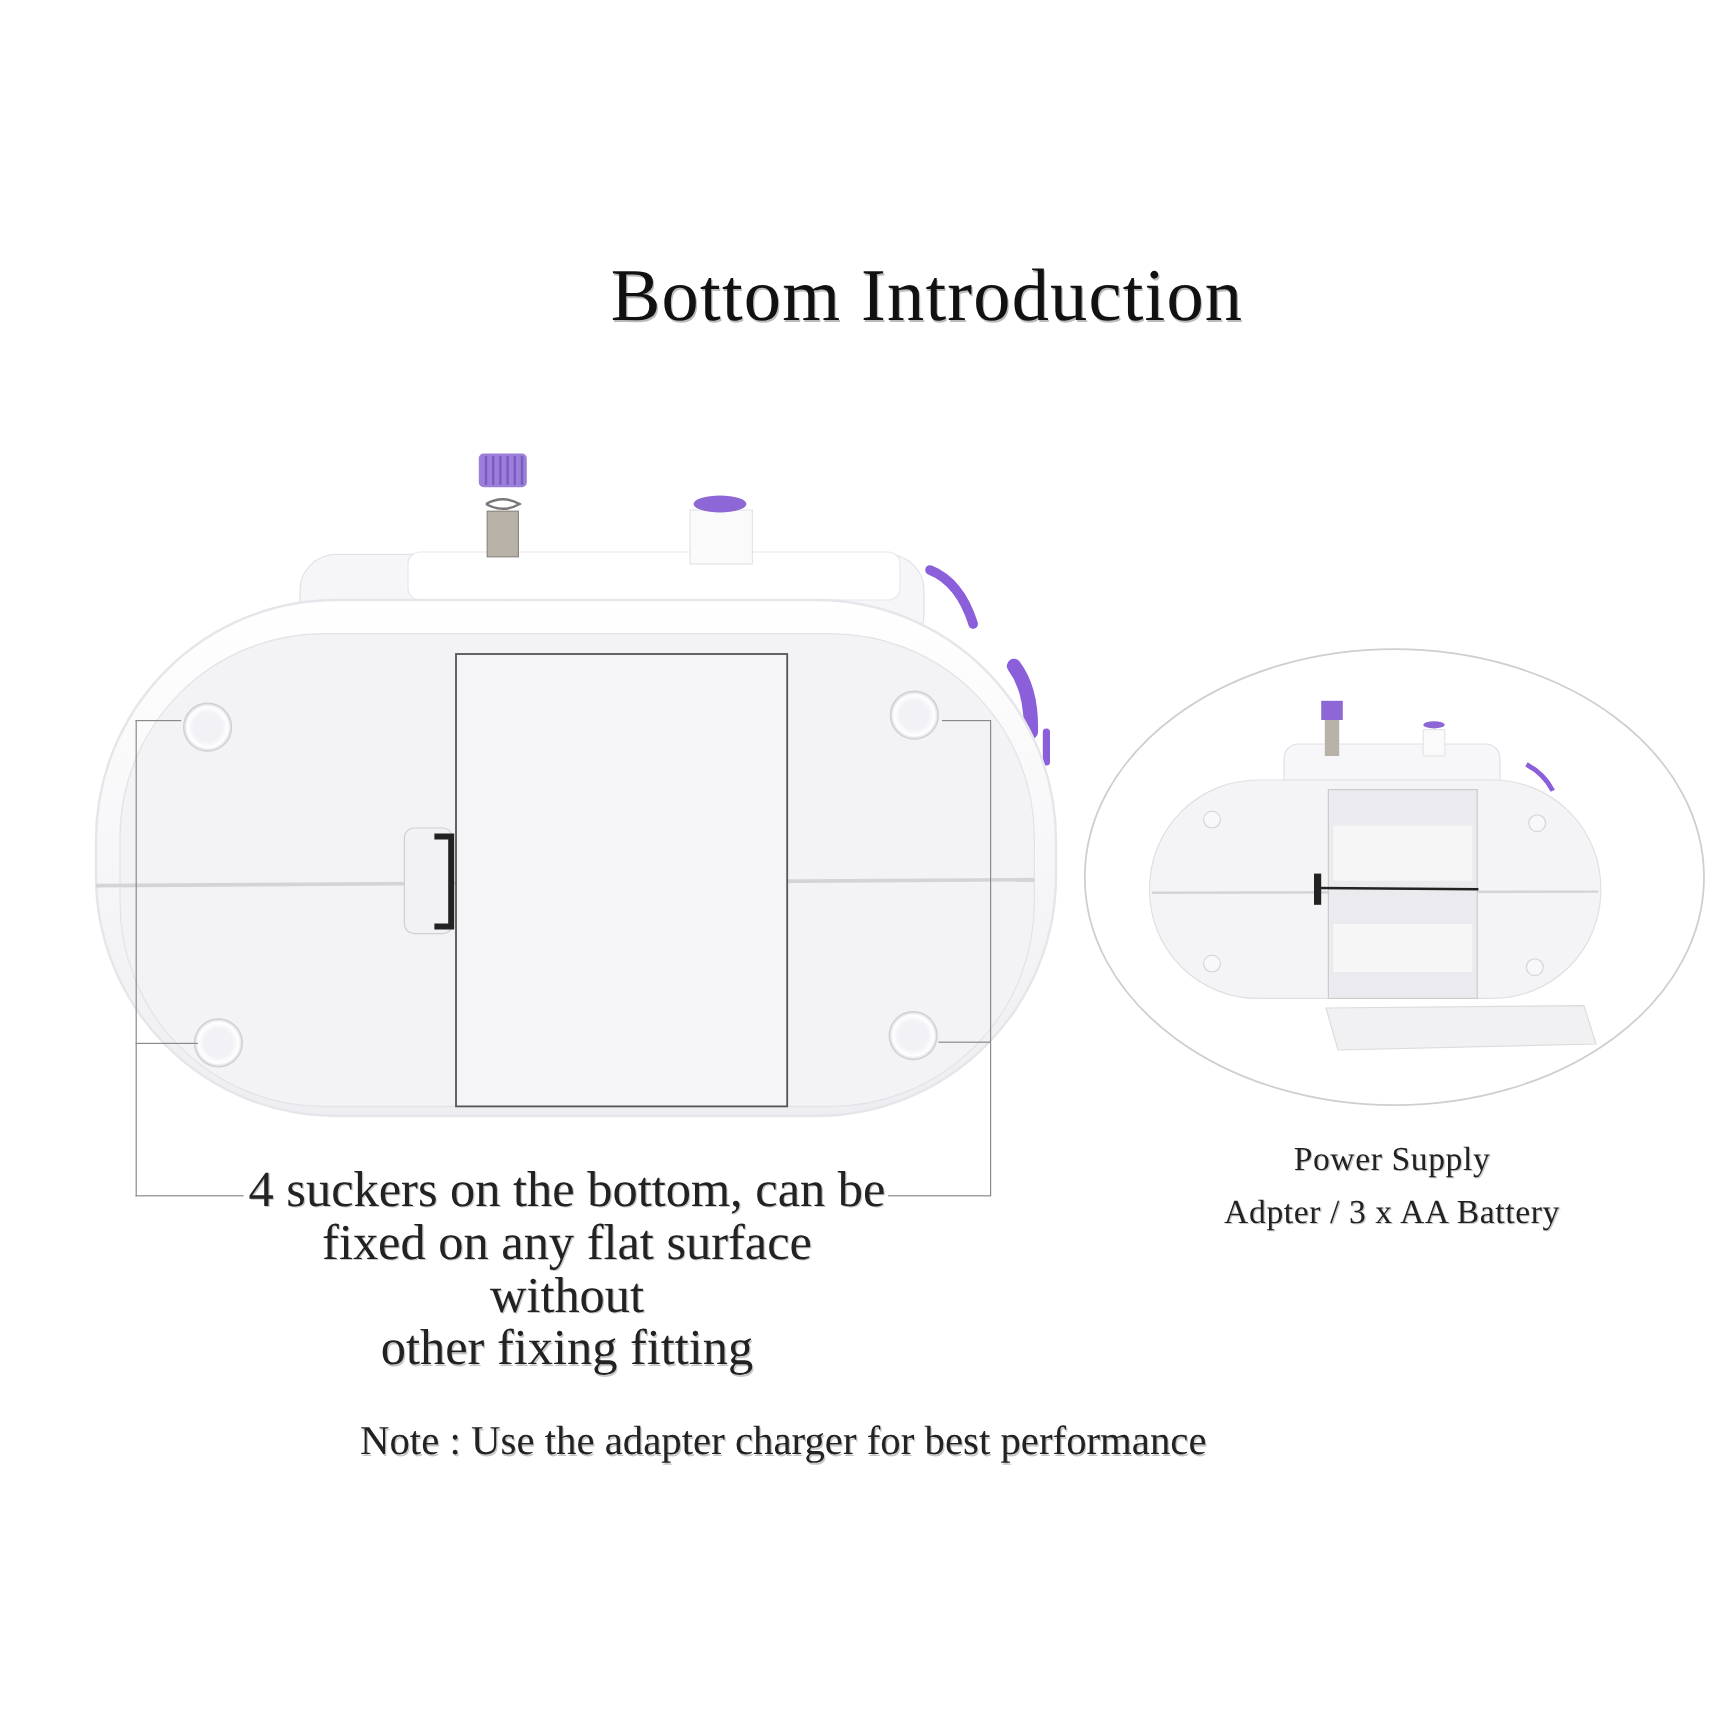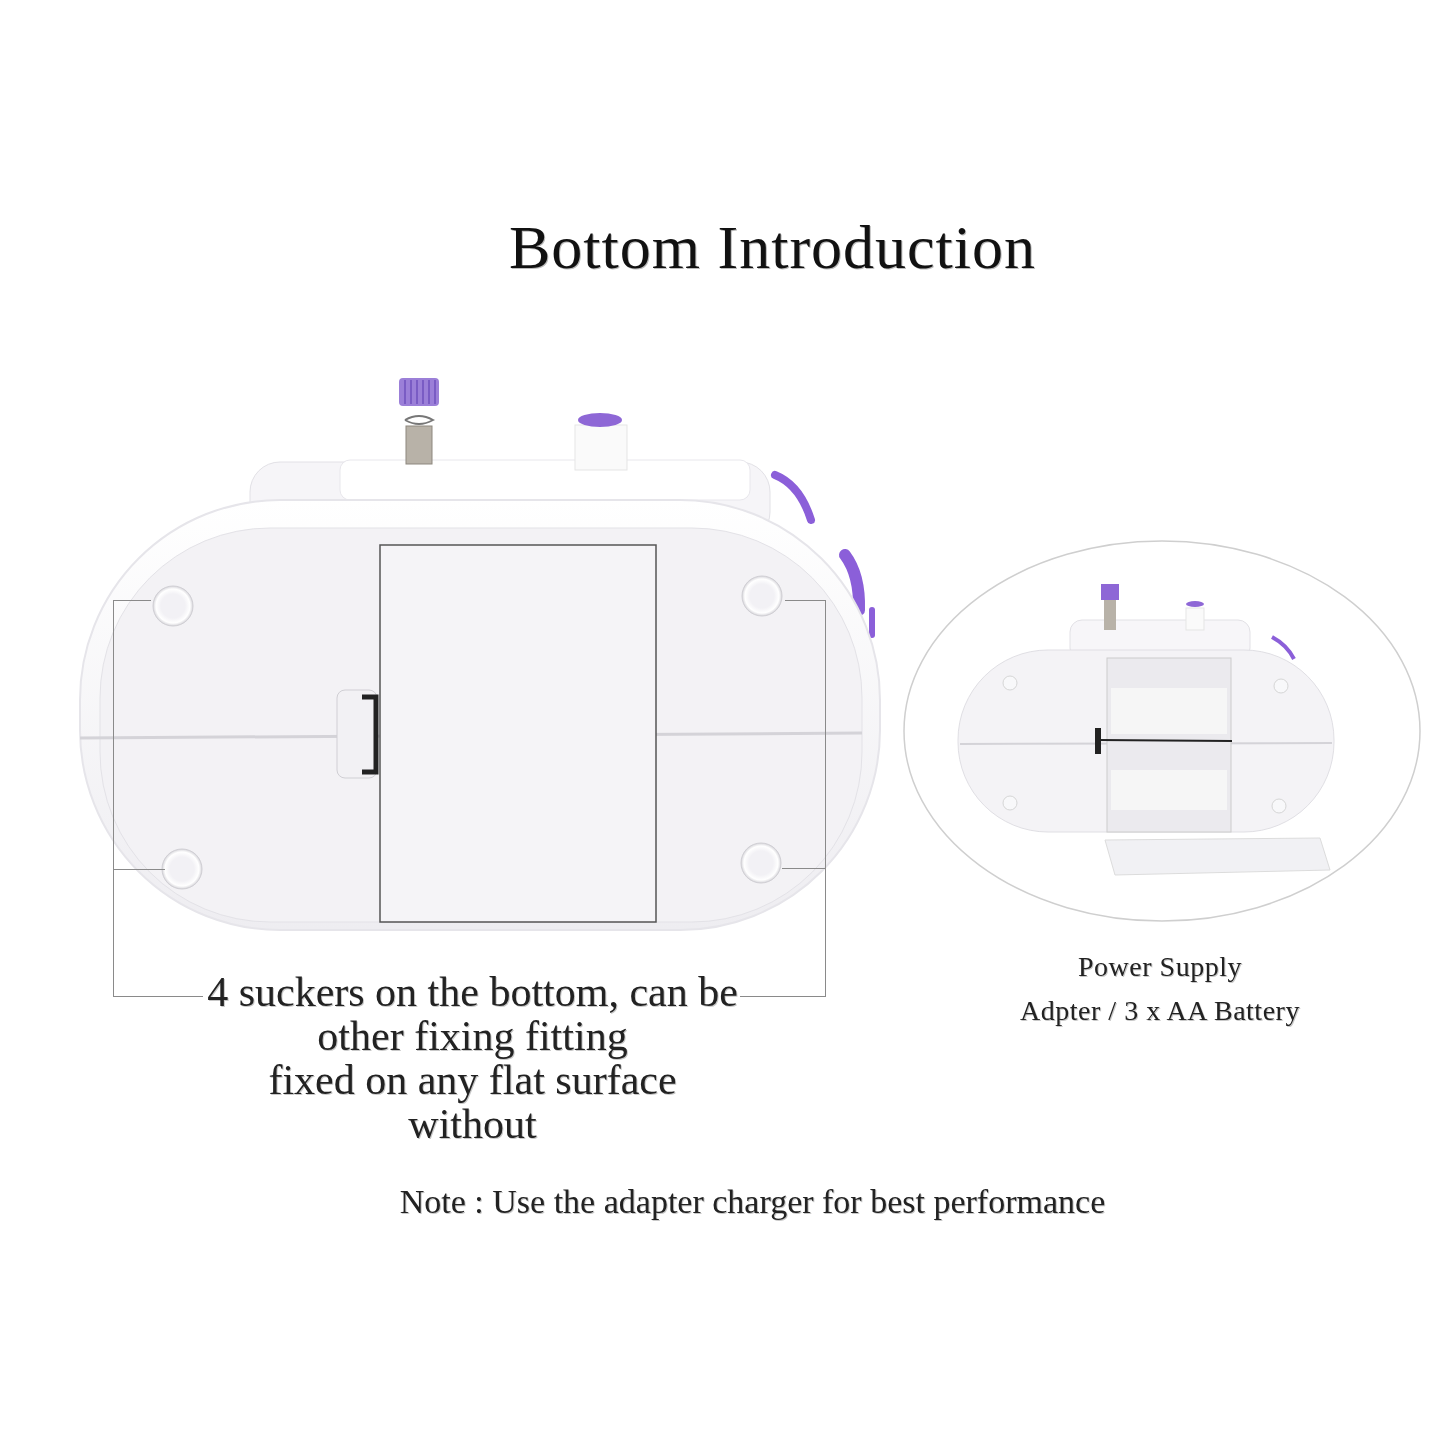--- a/index.html
+++ b/index.html
@@ -4,21 +4,21 @@
 <style>
   html, body { margin: 0; padding: 0; background: #ffffff; }
   body { width: 1445px; height: 1445px; position: relative; overflow: hidden;
          font-family: "Liberation Serif", "DejaVu Serif", serif; color: #1a1a1a; }
   .abs { position: absolute; }
   .title { left: 0; width: 1545px; top: 212px; text-align: center; font-size: 62px;
            letter-spacing: 1px; color: #111; text-shadow: 1px 1px 0 #bbb; }
   .caption { text-align: center; color: #222; text-shadow: 1px 1px 0 #c8c8c8; }
   .cap-left { left: 200px; width: 545px; top: 970px; font-size: 42px; line-height: 44px; }
   .cap-right { left: 940px; width: 440px; top: 945px; font-size: 28px; line-height: 44px; letter-spacing: 0.5px; }
-  .note { left: 300px; width: 905px; top: 1183px; font-size: 34px; text-align: center; color: #222; text-shadow: 1px 1px 0 #c8c8c8; }
+  .note { left: 300px; width: 905px; top: 1183px; font-size: 34px; color: #222; text-shadow: 1px 1px 0 #c8c8c8; }
   .line { background: #8a8a8a; position: absolute; }
   svg { position: absolute; overflow: visible; }
 </style>
 </head>
 <body>
 
 <div class="abs title" style="left:0;width:1545px;">Bottom Introduction</div>
 
 <svg style="left:0;top:0;" width="1445" height="1445">
   <defs>
@@ -106,22 +106,22 @@
 <div class="line" style="left:113px;top:869px;width:52px;height:1px;"></div>
 <div class="line" style="left:113px;top:996px;width:90px;height:1px;"></div>
 
 <div class="line" style="left:825px;top:600px;width:1px;height:397px;"></div>
 <div class="line" style="left:785px;top:600px;width:40px;height:1px;"></div>
 <div class="line" style="left:782px;top:868px;width:43px;height:1px;"></div>
 <div class="line" style="left:740px;top:996px;width:85px;height:1px;"></div>
 
 <div class="abs caption cap-left">
   <div>4 suckers on the bottom, can be</div>
+  <div>fixed on any flat surface without</div>
   <div>other fixing fitting</div>
-  <div>fixed on any flat surface without</div>
 </div>
 
 <div class="abs caption cap-right">
   <div>Power Supply</div>
   <div>Adpter / 3 x AA Battery</div>
 </div>
 
 <div class="abs note">Note : Use the adapter charger for best performance</div>
 
 </body></html>

